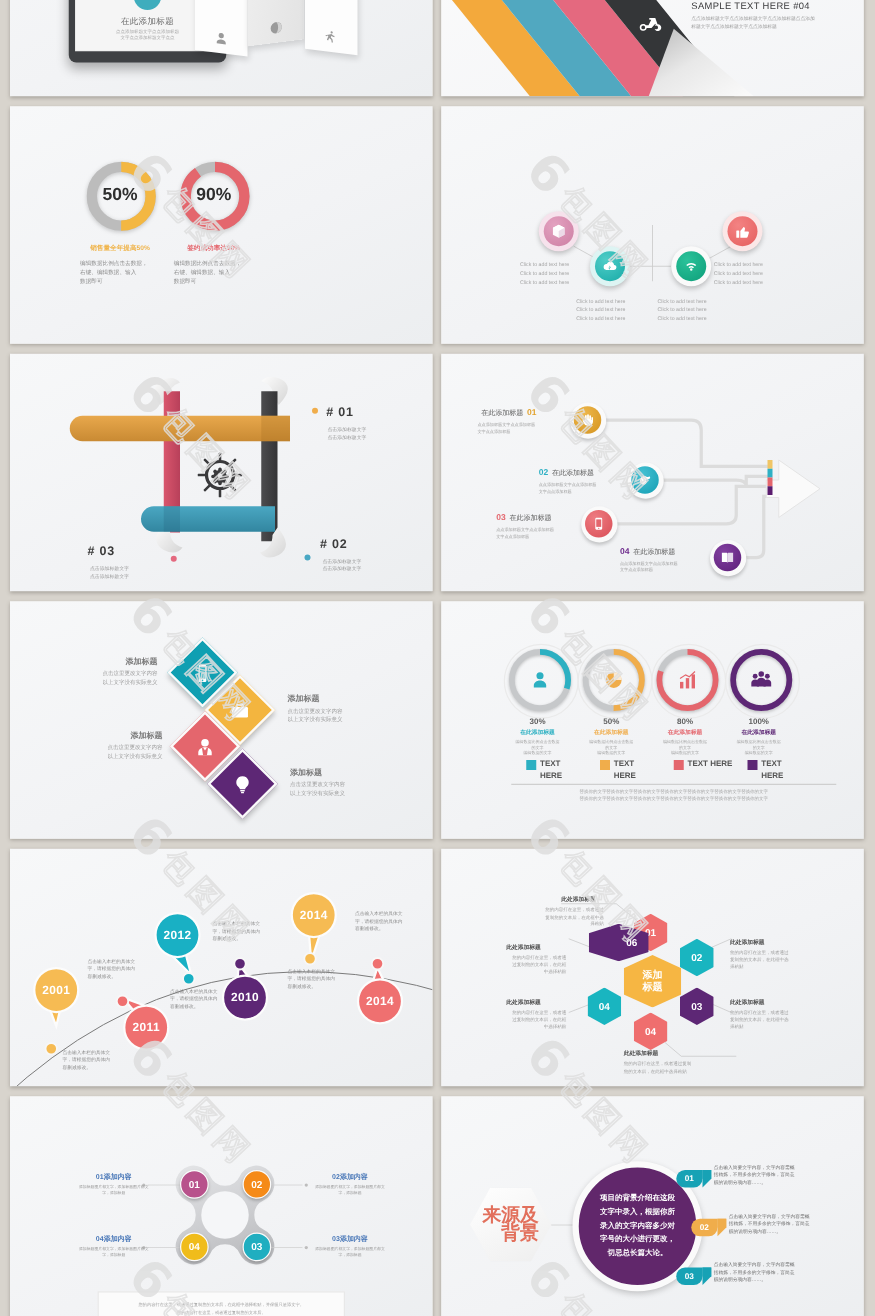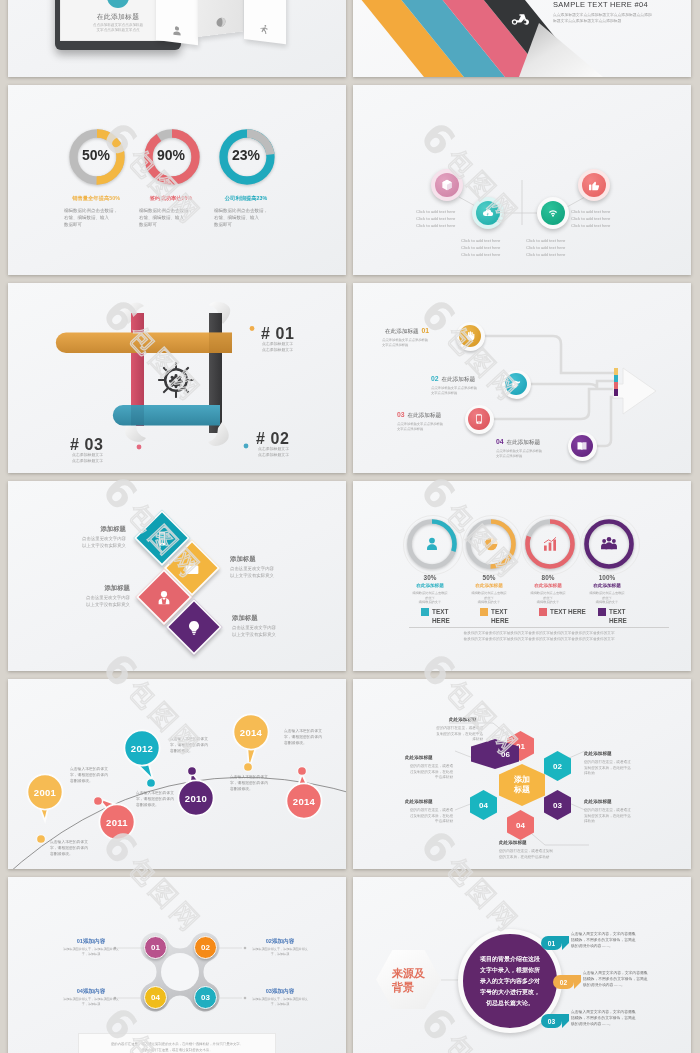--- a/index.html
+++ b/index.html
@@ -85,21 +85,21 @@
   .n4::before{background:#fbe7e7;}
   .bb-txt{position:absolute;font-size:4.2px;color:#a6a6a6;line-height:7px;white-space:pre-line;}
   .t1{left:63px;top:123px;}
   .t2{left:108px;top:152px;}
   .t3{left:173px;top:152px;}
   .t4{left:218px;top:123px;}
 
   
   .wv{position:absolute;left:0;top:0;width:338px;height:190px;}
   .wv-helm{position:absolute;left:150px;top:79px;width:36px;height:36px;}
-  .wv-n{position:absolute;font-size:16px;font-weight:bold;color:#3b3b3b;letter-spacing:.6px;}
+  .wv-n{position:absolute;font-size:10px;font-weight:bold;color:#3b3b3b;letter-spacing:.6px;}
   .wv-b{position:absolute;font-size:3.9px;color:#9a9a9a;line-height:5.8px;white-space:pre-line;}
   .n01{left:253px;top:42px;} .b01{left:254px;top:58px;}
   .n02{left:248px;top:147px;} .b02{left:250px;top:163px;}
   .n03{left:62px;top:153px;} .b03{left:64px;top:169px;}
 
   
   .ar{position:absolute;left:0;top:0;width:338px;height:190px;}
   .ar-node{position:absolute;width:22px;height:22px;border-radius:50%;
      display:flex;align-items:center;justify-content:center;}
   .ar-node svg{width:12px;height:12px;position:relative;z-index:2;}
@@ -216,21 +216,21 @@
      border:.6px solid #e8e8e8;display:flex;align-items:center;justify-content:center;text-align:center;}
   .qf-foot span{font-size:3.4px;color:#9e9e9e;line-height:6px;white-space:pre-line;}
 
   
   .bg-line{position:absolute;left:0;top:0;width:338px;height:190px;}
   .bg-hex{position:absolute;left:23px;top:73px;width:65px;height:59px;
      background:linear-gradient(150deg,#ffffff,#eeeeee);
      clip-path:polygon(25% 0,75% 0,100% 50%,75% 100%,25% 100%,0 50%);
      display:flex;align-items:center;justify-content:center;
      filter:drop-shadow(1px 2px 3px rgba(0,0,0,.20));}
-  .bg-hex span{font-size:11px;font-weight:bold;color:#e2705c;white-space:pre-line;text-align:left;line-height:14px;}
+  .bg-hex span{font-size:15px;font-weight:bold;color:#e2705c;white-space:pre-line;text-align:right;line-height:14px;}
   .bg-circ{position:absolute;left:105px;top:52px;width:94px;height:94px;border-radius:50%;
      background:#61276b;border:5px solid #fafafa;box-shadow:0 2px 5px rgba(0,0,0,.20);
      display:flex;align-items:center;justify-content:center;}
   .bg-circ span{font-size:6px;color:#fff;line-height:11px;white-space:pre-line;text-align:center;font-weight:bold;}
   .bg-tag{position:absolute;width:21px;height:14px;display:flex;align-items:center;justify-content:center;
      border-radius:7px 0 7px 7px;}
   .bg-tag::after{content:"";position:absolute;right:-6.5px;top:0;width:0;height:0;
      border-top:7px solid currentColor;border-bottom:7px solid transparent;
      border-left:7px solid currentColor;border-right:0;}
   .bg-tag span{font-size:6.6px;color:#fff;font-weight:bold;position:relative;z-index:2;}
@@ -321,31 +321,20 @@
 右键、编辑数据、输入
 数据即可</div>
   </div>
   <div class="dn" style="left:136px">
     <svg viewBox="0 0 56 56" class="dn-svg">
       <circle cx="28" cy="28" r="23.5" fill="none" stroke="#bcbcbc" stroke-width="8.3"></circle>
       <circle cx="28" cy="28" r="23.5" fill="none" stroke="#e4666d" stroke-width="8.3" stroke-dasharray="132.9 147.7" transform="rotate(-90 28 28)"></circle>
     </svg>
     <div class="dn-val">90%</div>
     <div class="dn-cap" style="color:#e4666d">签约成功率达90%</div>
-    <div class="dn-body">编辑数据比例点击去数据，
-右键、编辑数据、输入
-数据即可</div>
-  </div>
-  <div class="dn" style="left:211px">
-    <svg viewBox="0 0 56 56" class="dn-svg">
-      <circle cx="28" cy="28" r="23.5" fill="none" stroke="#1fa9bd" stroke-width="8.3"></circle>
-      <circle cx="28" cy="28" r="23.5" fill="none" stroke="#bcbcbc" stroke-width="8.3" stroke-dasharray="34.0 147.7" transform="rotate(-90 28 28)"></circle>
-    </svg>
-    <div class="dn-val">23%</div>
-    <div class="dn-cap" style="color:#1fa9bd">公司利润提高23%</div>
     <div class="dn-body">编辑数据比例点击去数据，
 右键、编辑数据、输入
 数据即可</div>
   </div>
 </div>
 
 <div class="slide s4">
   <svg class="bb-lines" viewBox="0 0 338 190">
     <path d="M169 95 V140 M106 112 L135 128 H203 L232 112" stroke="#cbcbcb" stroke-width=".7" fill="none"></path>
   </svg>

